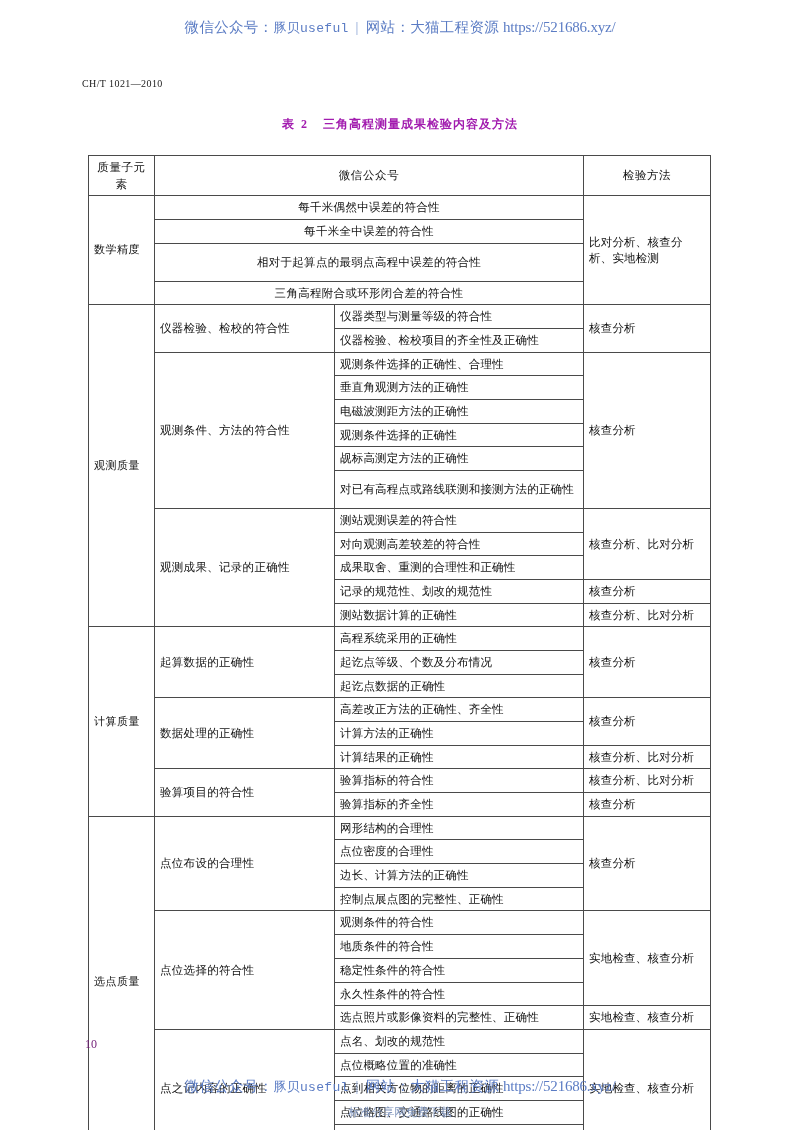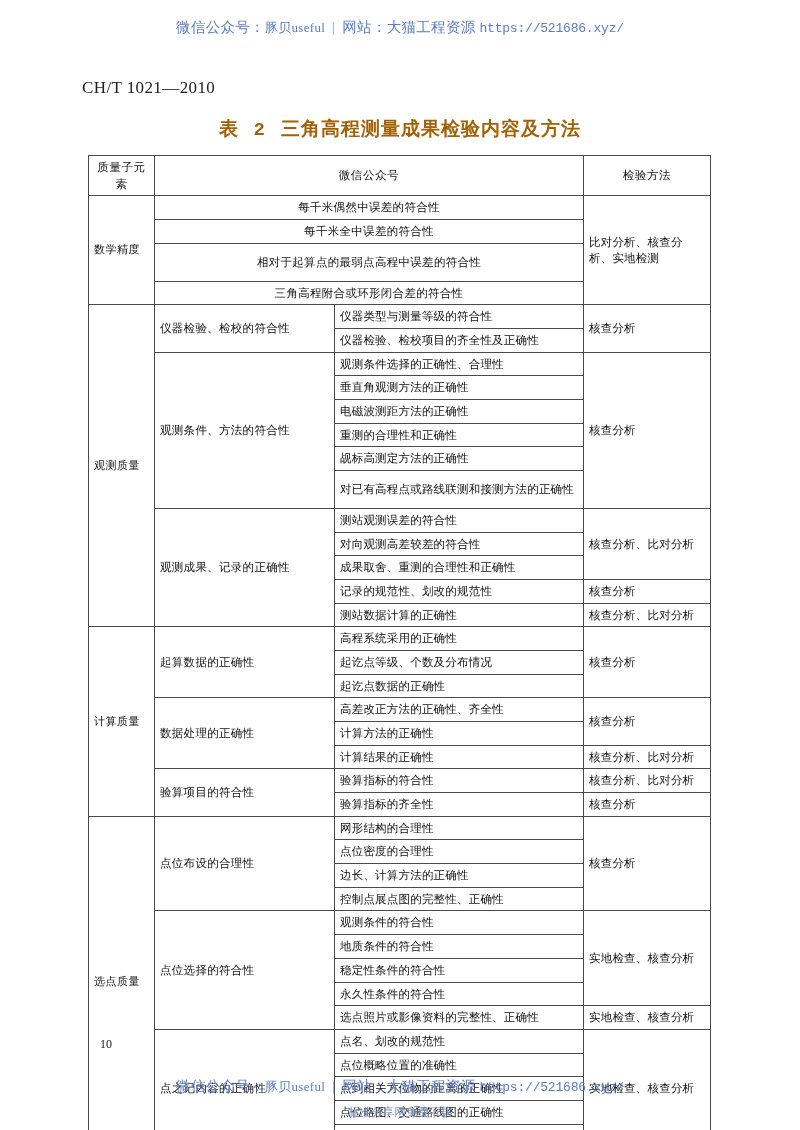--- a/index.html
+++ b/index.html
@@ -37,63 +37,62 @@
   }
   .wm-top { top: 18px; }
   .wm-bottom { top: 1077px; }
   .wm .sep {
     display: inline-block;
     padding: 0 7px;
     color: #8aa3d4;
     font-weight: 300;
   }
   .wm .url {
+    font-family: Liberation Serif, serif;
+    font-size: 15px;
+    letter-spacing: -0.2px;
+  }
+  .wm .lat {
     font-family: Liberation Mono, monospace;
     font-size: 13px;
-    letter-spacing: -0.2px;
-  }
-  .wm .lat {
-    font-family: Liberation Serif, serif;
-    font-size: 13px;
   }
   .wm-sub {
     position: absolute;
     top: 1105px;
     left: 0;
     width: 800px;
     color: #7e93bb;
     font-size: 11.5px;
     text-align: center;
   }
   .wm-sub span {
     display: inline-block;
   }
   .wm-sub .s1 { }
 
   
   .std-no {
     position: absolute;
     top: 78px;
     left: 82px;
-    font-size: 17px;
+    font-size: 10px;
     letter-spacing: 0.4px;
     font-family: "Liberation Serif", "DejaVu Serif", serif;
     color: #202020;
   }
   .tbl-title {
     position: absolute;
     top: 116px;
     left: 0;
     width: 800px;
     text-align: center;
-    font-size: 19px;
+    font-size: 12px;
     font-weight: bold;
     letter-spacing: 1px;
-    color: #a16207;
-    font-family: Liberation Mono, monospace;
+    color: #a21caf;
   }
   .tbl-title .num { letter-spacing: 2px; }
   .tbl-title .gap { display: inline-block; width: 14px; }
 
   
   table.qt {
     position: absolute;
     top: 155px;
     left: 88px;
     width: 622px;
@@ -145,23 +144,23 @@
     padding-left: 8px;
     letter-spacing: 0.2px;
   }
   tr.r { height: 21px; }
   tr.r2 { height: 38px; }
 
   
   .pageno {
     position: absolute;
     top: 1037px;
-    left: 100px;
+    left: 85px;
     font-size: 12px;
-    color: #0f172a;
+    color: #701a75;
     font-family: "Liberation Serif", "DejaVu Serif", serif;
   }
 </style>
 </head>
 <body>
 
 <div class="page">
 
   <div class="wm wm-top">
     <span>微信公众号：</span><span class="lat">豚贝useful</span><span class="sep">|</span><span>网站：</span><span>大猫工程资源</span> <span class="url">https://521686.xyz/</span>
@@ -216,21 +215,21 @@
           <td class="item">观测条件选择的正确性、合理性</td>
           <td class="method" rowspan="6">核查分析</td>
         </tr>
         <tr class="r">
           <td class="item">垂直角观测方法的正确性</td>
         </tr>
         <tr class="r">
           <td class="item">电磁波测距方法的正确性</td>
         </tr>
         <tr class="r">
-          <td class="item">重测的合理性和正确性</td>
+          <td class="item">观测条件选择的正确性</td>
         </tr>
         <tr class="r">
           <td class="item">觇标高测定方法的正确性</td>
         </tr>
         <tr class="r2">
           <td class="item">对已有高程点或路线联测和接测方法的正确性</td>
         </tr>
         <tr class="r">
           <td class="sub" rowspan="5">观测成果、记录的正确性</td>
           <td class="item">测站观测误差的符合性</td>

